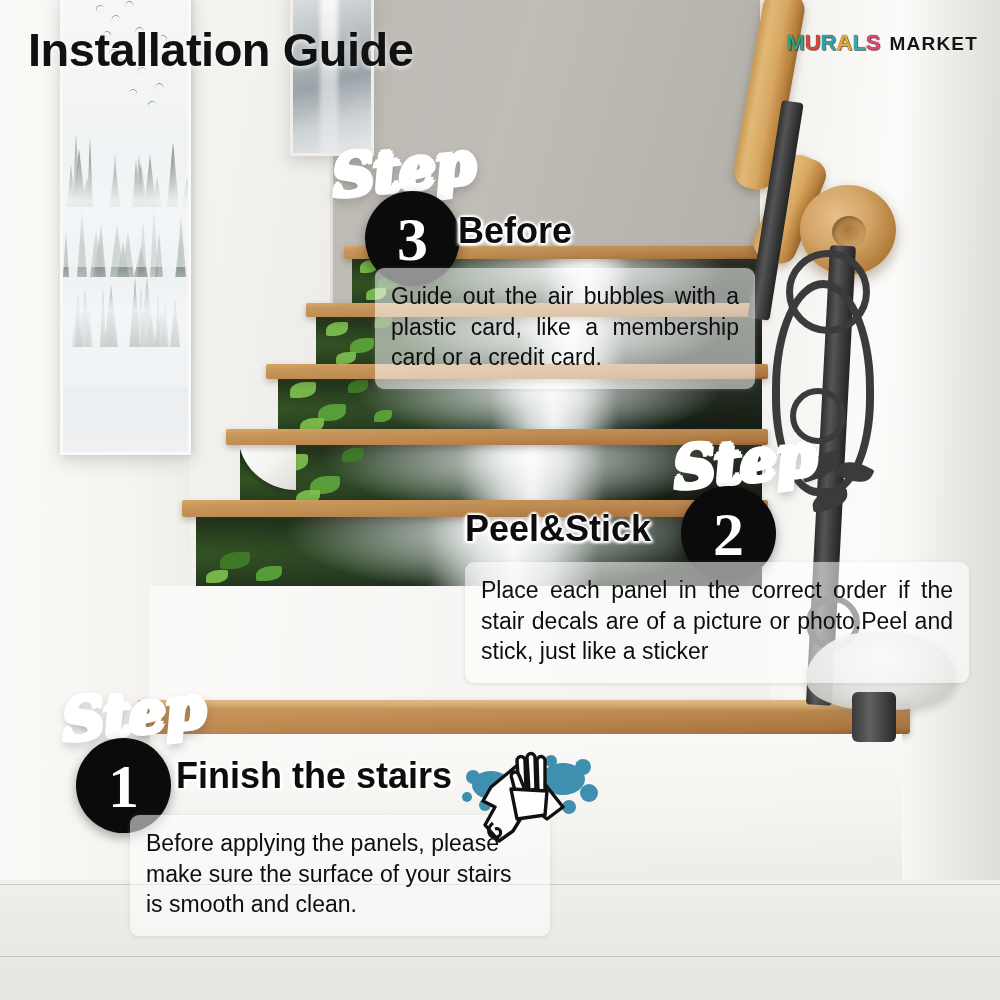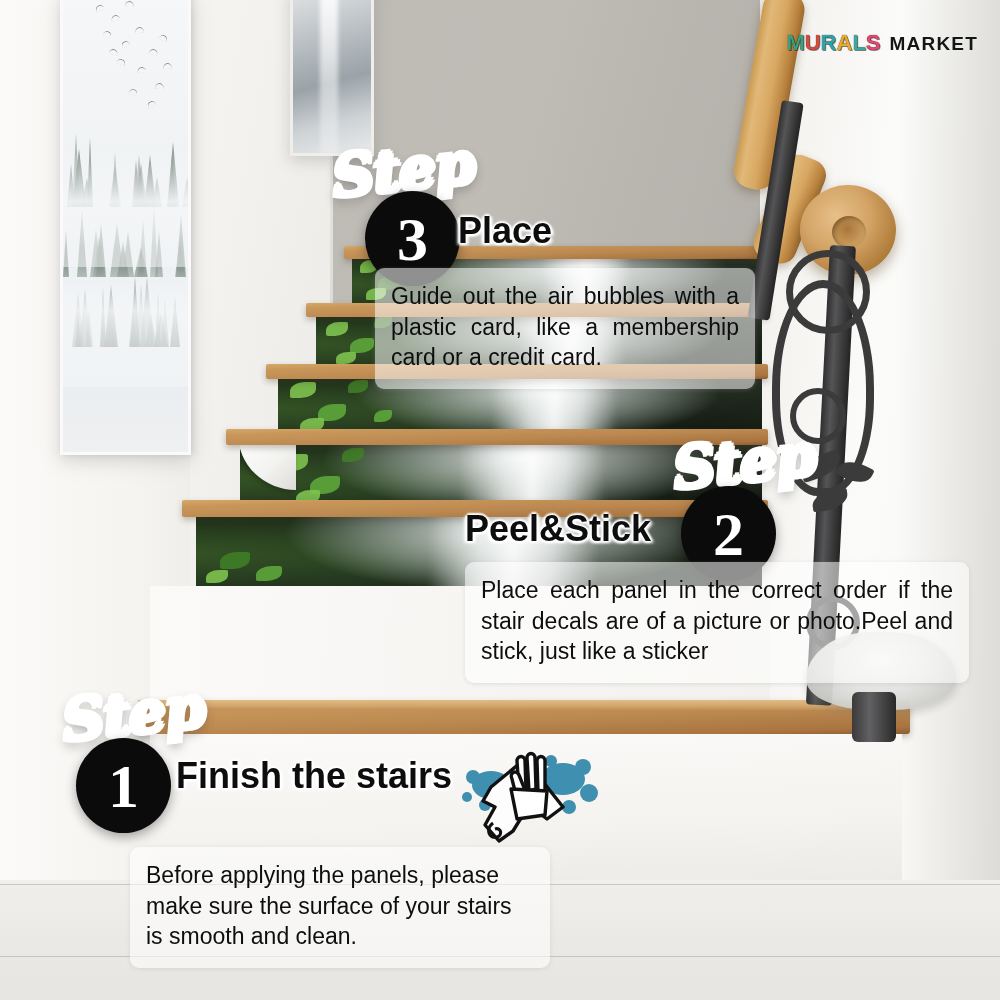--- a/index.html
+++ b/index.html
@@ -310,58 +310,59 @@
     <div class="iron-leaf" style="left:812px;top:490px;width:36px;height:20px;transform:rotate(-8deg);"></div>
 
     <div class="newel-flower" style="left:806px;top:632px;"></div>
     <div class="newel-cap" style="left:852px;top:692px;"></div>
   </div>
 
   <div class="floor"></div>
   <div class="floor-line" style="left:0;top:956px;width:1000px;"></div>
   <div class="floor-line" style="left:0;top:884px;width:1000px;"></div>
 
+  <div class="title">Installation Guide</div>
 
   <div class="logo">
     <div class="logo-murals" id="logoMurals">
         <span style="color: rgb(58, 161, 126);">M</span>
         <span style="color: rgb(217, 74, 61);">U</span>
         <span style="color: rgb(47, 163, 168);">R</span>
         <span style="color: rgb(232, 169, 47);">A</span>
         <span style="color: rgb(57, 169, 160);">L</span>
         <span style="color: rgb(232, 69, 111);">S</span>
       </div>
     <div class="logo-market">MARKET</div>
   </div>
 
   <div class="step">
     <div class="step-word" style="left:332px;top:140px;">Step</div>
     <div class="step-circle" style="left:365px;top:191px;">
       <span class="step-num">3</span>
     </div>
-    <div class="step-title" style="left:458px;top:210px;">Place</div>
+    <div class="step-title" style="left:458px;top:210px;">Before</div>
     <div class="step-body" style="left:375px;top:268px;width:348px;">Guide out the air bubbles with a plastic card, like a membership card or a credit card.</div>
   </div>
 
   <div class="step">
     <div class="step-word" style="left:673px;top:432px;">Step</div>
     <div class="step-circle" style="left:681px;top:486px;">
       <span class="step-num">2</span>
     </div>
     <div class="step-title" style="left:465px;top:508px;">Peel&amp;Stick</div>
     <div class="step-body" style="left:465px;top:562px;width:472px;">Place each panel in the correct order if the stair decals are of a picture or photo.Peel and stick, just like a sticker</div>
   </div>
 
   <div class="step">
     <div class="step-word" style="left:62px;top:684px;">Step</div>
     <div class="step-circle" style="left:76px;top:738px;">
       <span class="step-num">1</span>
     </div>
     <div class="step-title" style="left:176px;top:755px;">Finish the stairs</div>
-    <div class="step-body last-left" style="left:130px;top:847px;width:388px;">Before applying the panels, please make sure the surface of your stairs is smooth and clean.</div>
+    <div class="step-body last-left" style="left:130px;top:815px;width:388px;">Before applying the panels, please make sure the surface of your stairs is smooth and clean.</div>
   </div>
 
   <div class="clean-icon">
     <svg viewBox="0 0 150 110" width="150" height="110">
 
       <g fill="#3f8fb0">
         <ellipse cx="36" cy="40" rx="19" ry="14"></ellipse>
         <circle cx="18" cy="32" r="7"></circle>
         <circle cx="12" cy="52" r="5"></circle>
         <circle cx="30" cy="60" r="6"></circle>

